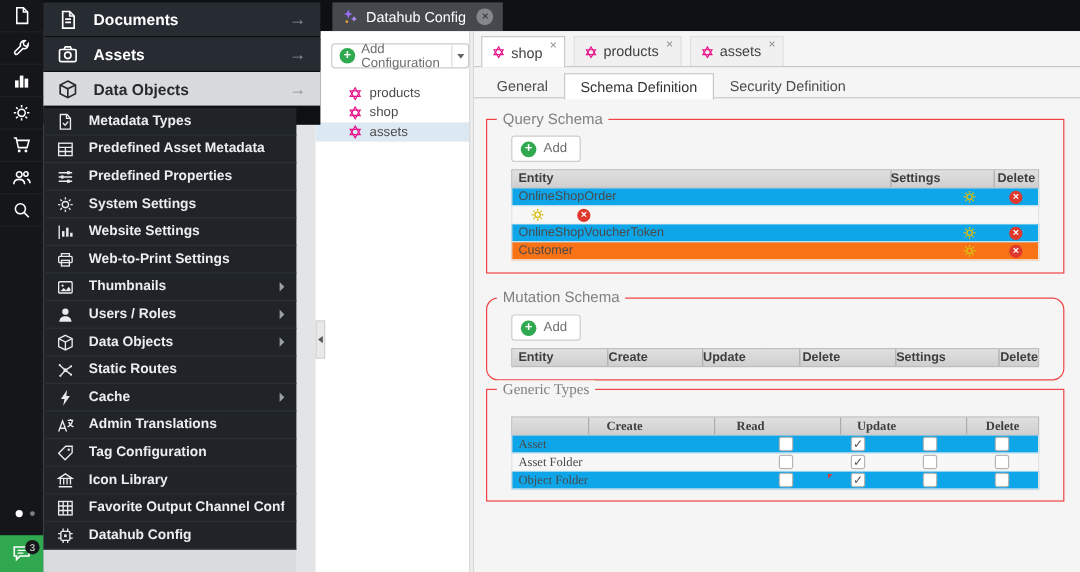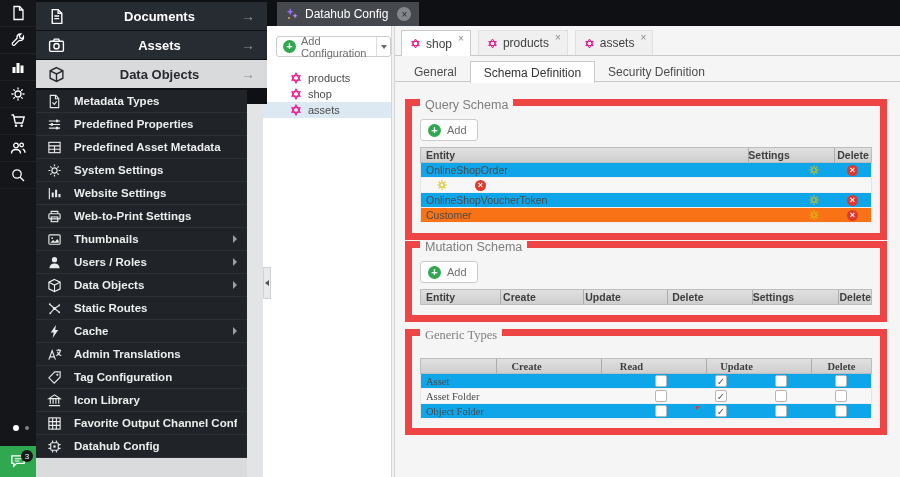--- a/index.html
+++ b/index.html
@@ -23,21 +23,21 @@
   .dots { position:absolute; left:13px; top:425px; display:flex; gap:6px; align-items:center; }
   .dot1 { width:6px; height:6px; border-radius:50%; background:#fff; }
   .dot2 { width:4px; height:4px; border-radius:50%; background:#7e8287; }
   .chat { position:absolute; left:0; top:446px; width:36px; height:31px; background:#2fa84f;
           display:flex; align-items:center; justify-content:center; cursor:pointer; }
   .chat svg { width:17px; height:17px; }
   .chat .badge { position:absolute; right:3px; top:4px; min-width:12px; height:12px; border-radius:7px;
                  background:#17191c; color:#fff; font-size:8px; display:flex; align-items:center; justify-content:center; padding:0 2px; }
 
   
-  .mainmenu { position:absolute; left:36px; top:0; width:231px; height:104px; background:#0e1013; z-index:3; padding-top:2px;text-align:center; }
+  .mainmenu { position:absolute; left:36px; top:0; width:231px; height:104px; background:#0e1013; z-index:3; padding-top:2px; }
   .mrow { height:28px; margin-bottom:1px; background:#272c32; color:#fff; display:flex; align-items:center;
           padding:0 12px; cursor:pointer; }
   .mrow.active { background:#d8dadb; color:#26292e; }
   .mrow .mi { width:17px; height:17px; margin-right:13px; flex:none; }
   .mrow .s { fill:none; stroke:currentColor; stroke-width:1.3; }
   .mlabel { font-size:13px; font-weight:bold; flex:1; }
   .marrow { color:#8d939a; font-size:14px; }
 
   
   .submenu { position:absolute; left:36px; top:90px; width:211px; height:368px; background:#202429; z-index:3; }
@@ -79,23 +79,23 @@
   .tab { display:inline-flex; align-items:center; height:25px; padding:0 6px 0 8px; font-size:12px; color:#3f3f3f;
          background:#f0f0f1; border:1px solid #e0e0e0; border-bottom:none; cursor:pointer; }
   .tab.active { background:#fff; border-color:#c9c9c9; margin-bottom:-1px; height:26px; z-index:2; }
   .tab .hex { width:11px; height:11px; margin-right:5px; }
   .tclose { font-size:10px; color:#8a8a8a; margin:-11px 0 0 6px; cursor:pointer; }
   .subtabstrip { height:26px; padding:5px 0 0 6px; display:flex; border-bottom:1px solid #c9c9c9; }
   .subtab { padding:0 13px; display:flex; align-items:center; font-size:12px; color:#4c4c4c; height:21px; cursor:pointer; }
   .subtab.active { background:#fff; border:1px solid #c9c9c9; border-bottom:none; margin-bottom:-1px; height:22px; color:#333; z-index:2; }
   .content { padding:0 13px 0 10px; }
 
-  .fieldset { position:relative; border:7px solid #ef4444; margin-top:17px; padding:13px 8px 10px; }
+  .fieldset { position:relative; border:1px solid #ef4444; margin-top:17px; padding:13px 20px 10px; }
   .fieldset .legend { position:absolute; top:-8px; left:8px; background:#f5f5f6; padding:0 5px; font-size:12.5px; color:#7f7f7f; }
-  .fs-mut { margin-top:1px; }
+  .fs-mut { margin-top:20px;border-radius:10px; }
   .fs-gen { margin-top:7px; padding-top:22px; padding-bottom:9px;font-family:Liberation Serif, serif; }
 
   .addbtn { display:inline-flex; align-items:center; gap:6px; height:22px; padding:0 10px 0 7px; background:#fff;
             border:1px solid #cdcdcd; border-radius:3px; font-size:11px; color:#6f6f6f; margin-bottom:6px; cursor:pointer; }
 
   .grid { width:100%; }
   .ghead { display:flex; height:16px; background:linear-gradient(#e0e0e0,#cfcfcf); border:1px solid #bdbdbd;
            font-size:10.5px; font-weight:bold; color:#3e3e3e; align-items:center;gap:45px; }
   .ghead > div { border-left:1px solid #acacac; height:100%; display:flex; align-items:center; justify-content:center; }
   .ghead > div:first-child { border-left:none; justify-content:flex-start; padding-left:5px; }
@@ -228,34 +228,34 @@
       <svg class="mi" viewBox="0 0 16 16">
           <path class="s" d="M3.5 1.5h6L12.5 5v9.5h-9z"></path>
           <path class="s" d="M9 1.5V5h3.5"></path>
           <path class="s" d="M5.8 9l2 2 2.6-3.2"></path>
         </svg>
       <span class="smlabel">Metadata Types</span>
 
     </div>
     <div class="smrow">
       <svg class="mi" viewBox="0 0 16 16">
+          <rect class="s" x="2" y="2.5" width="12" height="11"></rect>
+          <path class="s" d="M2 6.2h12M2 9.9h12M8 6.2v7.3"></path>
+        </svg>
+      <span class="smlabel">Predefined Asset Metadata</span>
+
+    </div>
+    <div class="smrow">
+      <svg class="mi" viewBox="0 0 16 16">
           <path class="s" d="M2 4.2h12M2 8h12M2 11.8h12"></path>
           <rect class="f" x="9.5" y="2.8" width="2.4" height="2.8"></rect>
           <rect class="f" x="4" y="6.6" width="2.4" height="2.8"></rect>
           <rect class="f" x="9.5" y="10.4" width="2.4" height="2.8"></rect>
         </svg>
       <span class="smlabel">Predefined Properties</span>
-
-    </div>
-    <div class="smrow">
-      <svg class="mi" viewBox="0 0 16 16">
-          <rect class="s" x="2" y="2.5" width="12" height="11"></rect>
-          <path class="s" d="M2 6.2h12M2 9.9h12M8 6.2v7.3"></path>
-        </svg>
-      <span class="smlabel">Predefined Asset Metadata</span>
 
     </div>
     <div class="smrow">
       <svg class="mi" viewBox="0 0 16 16">
           <circle class="s" cx="8" cy="8" r="2.8"></circle>
           <path class="s" d="M8 1.5v2M8 12.5v2M1.5 8h2M12.5 8h2M3.5 3.5l1.4 1.4M11.1 11.1l1.4 1.4M12.5 3.5l-1.4 1.4M4.9 11.1l-1.4 1.4"></path>
         </svg>
       <span class="smlabel">System Settings</span>
 
     </div>

